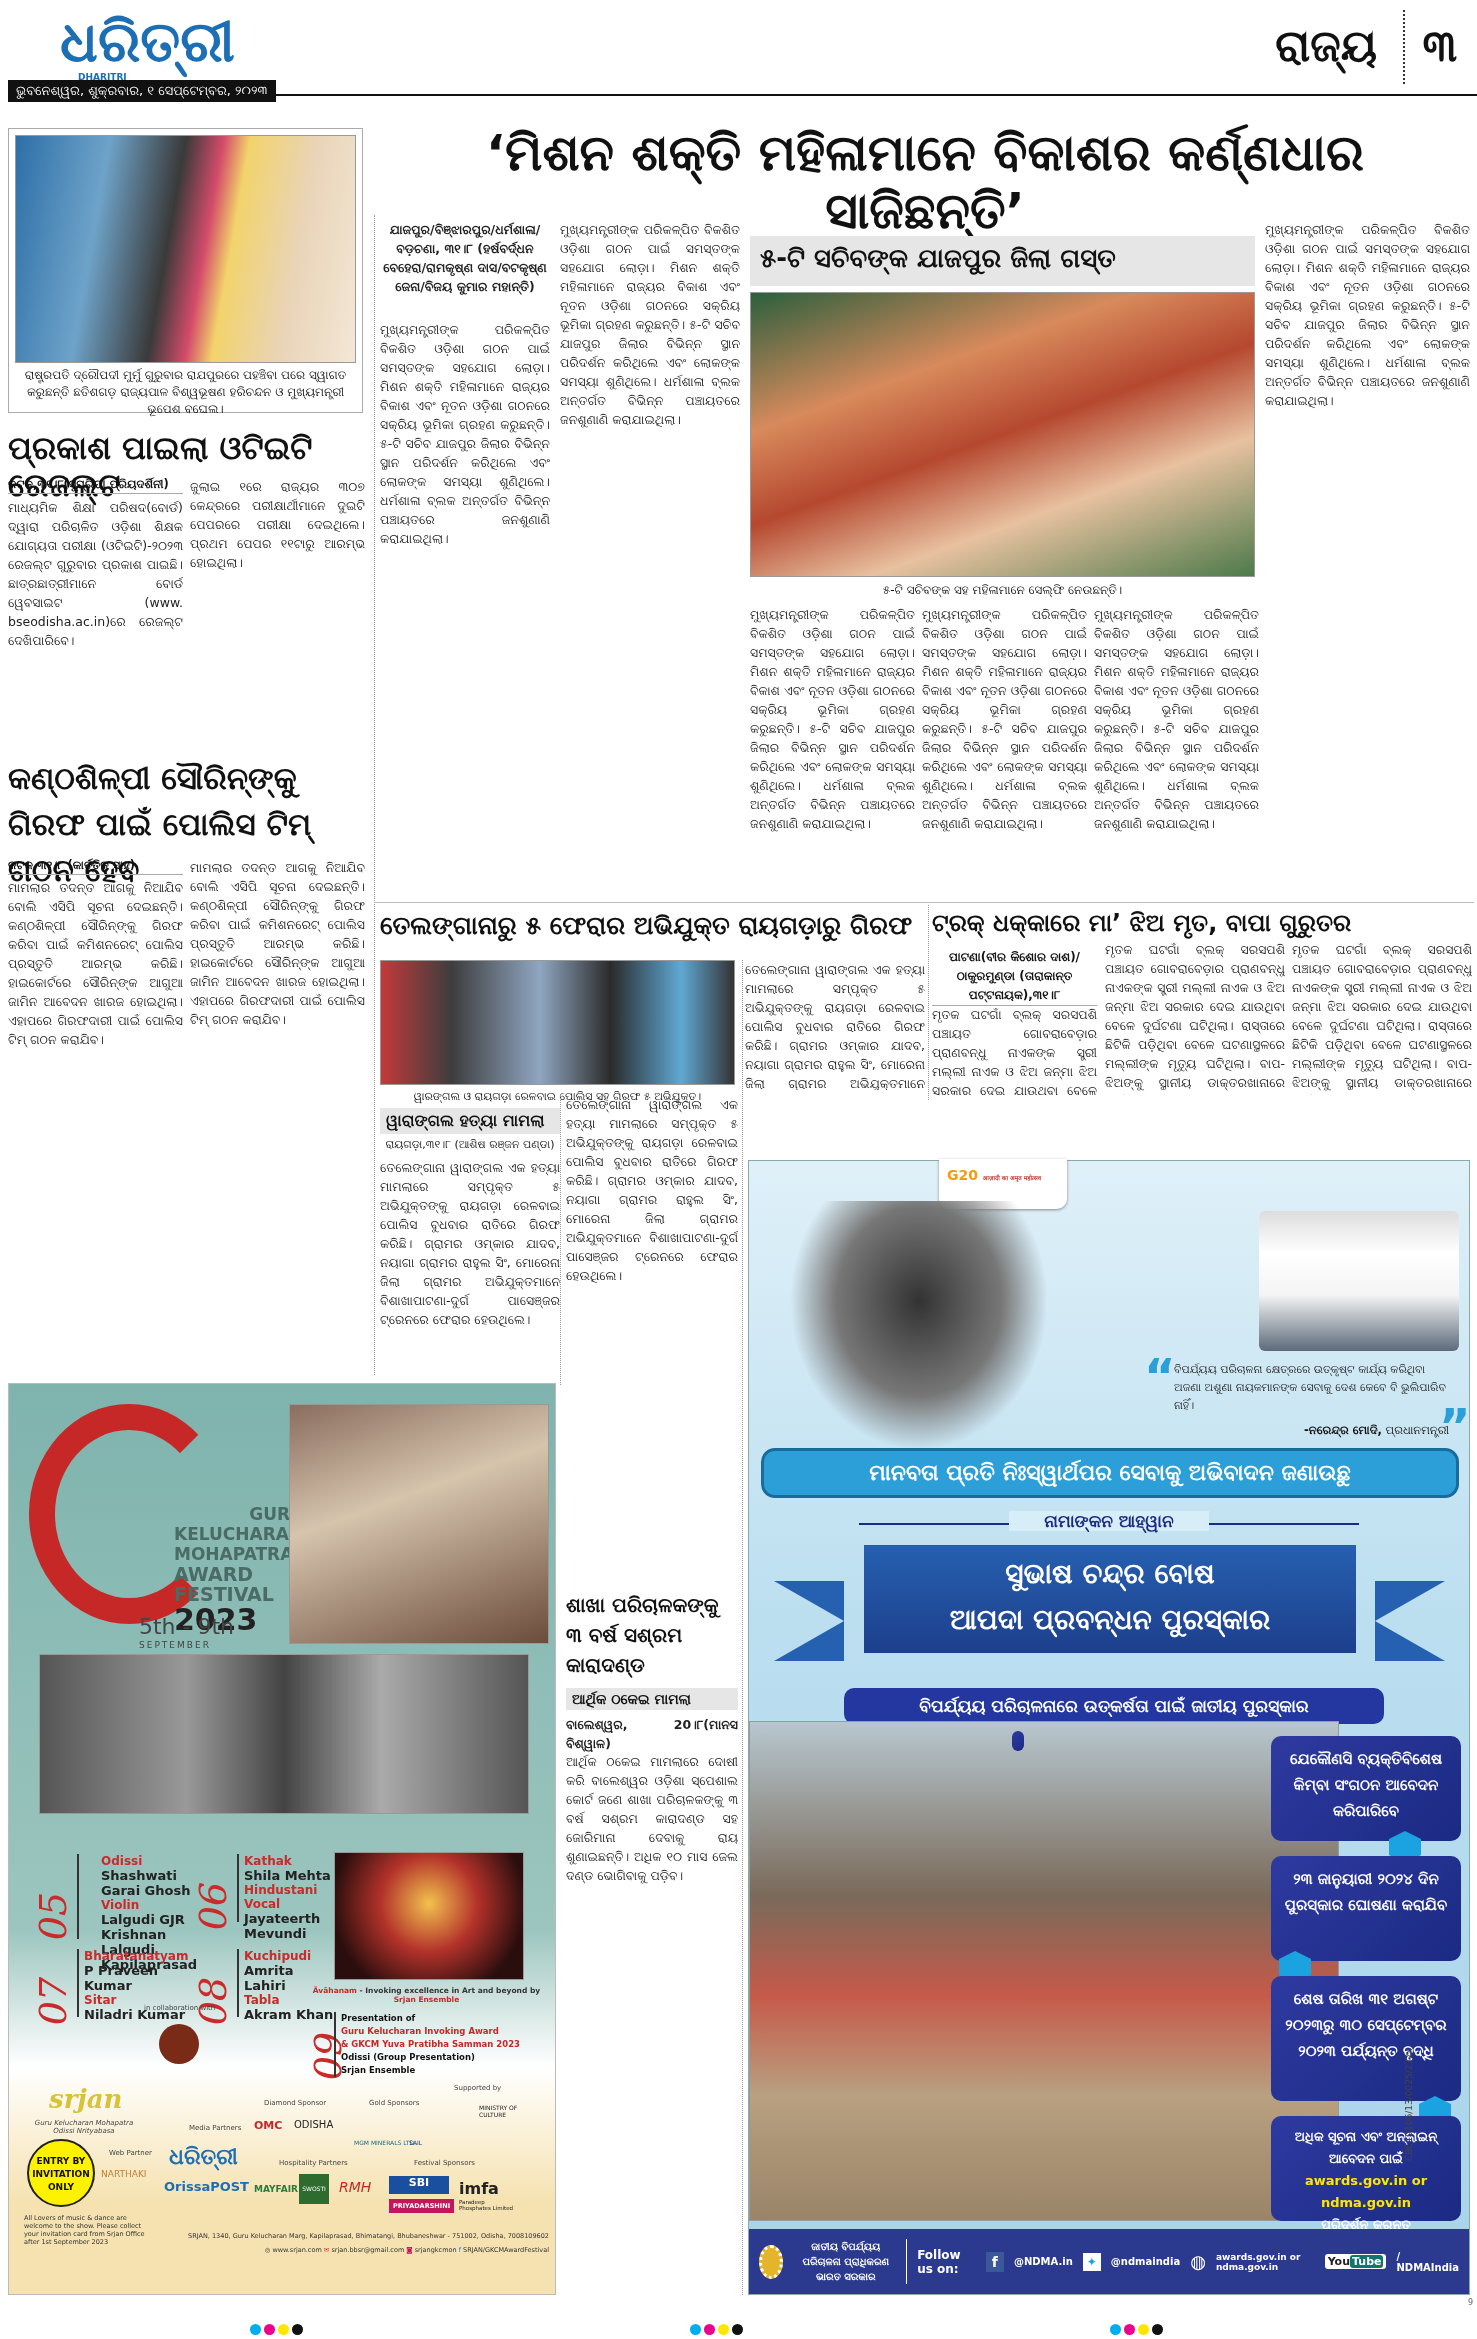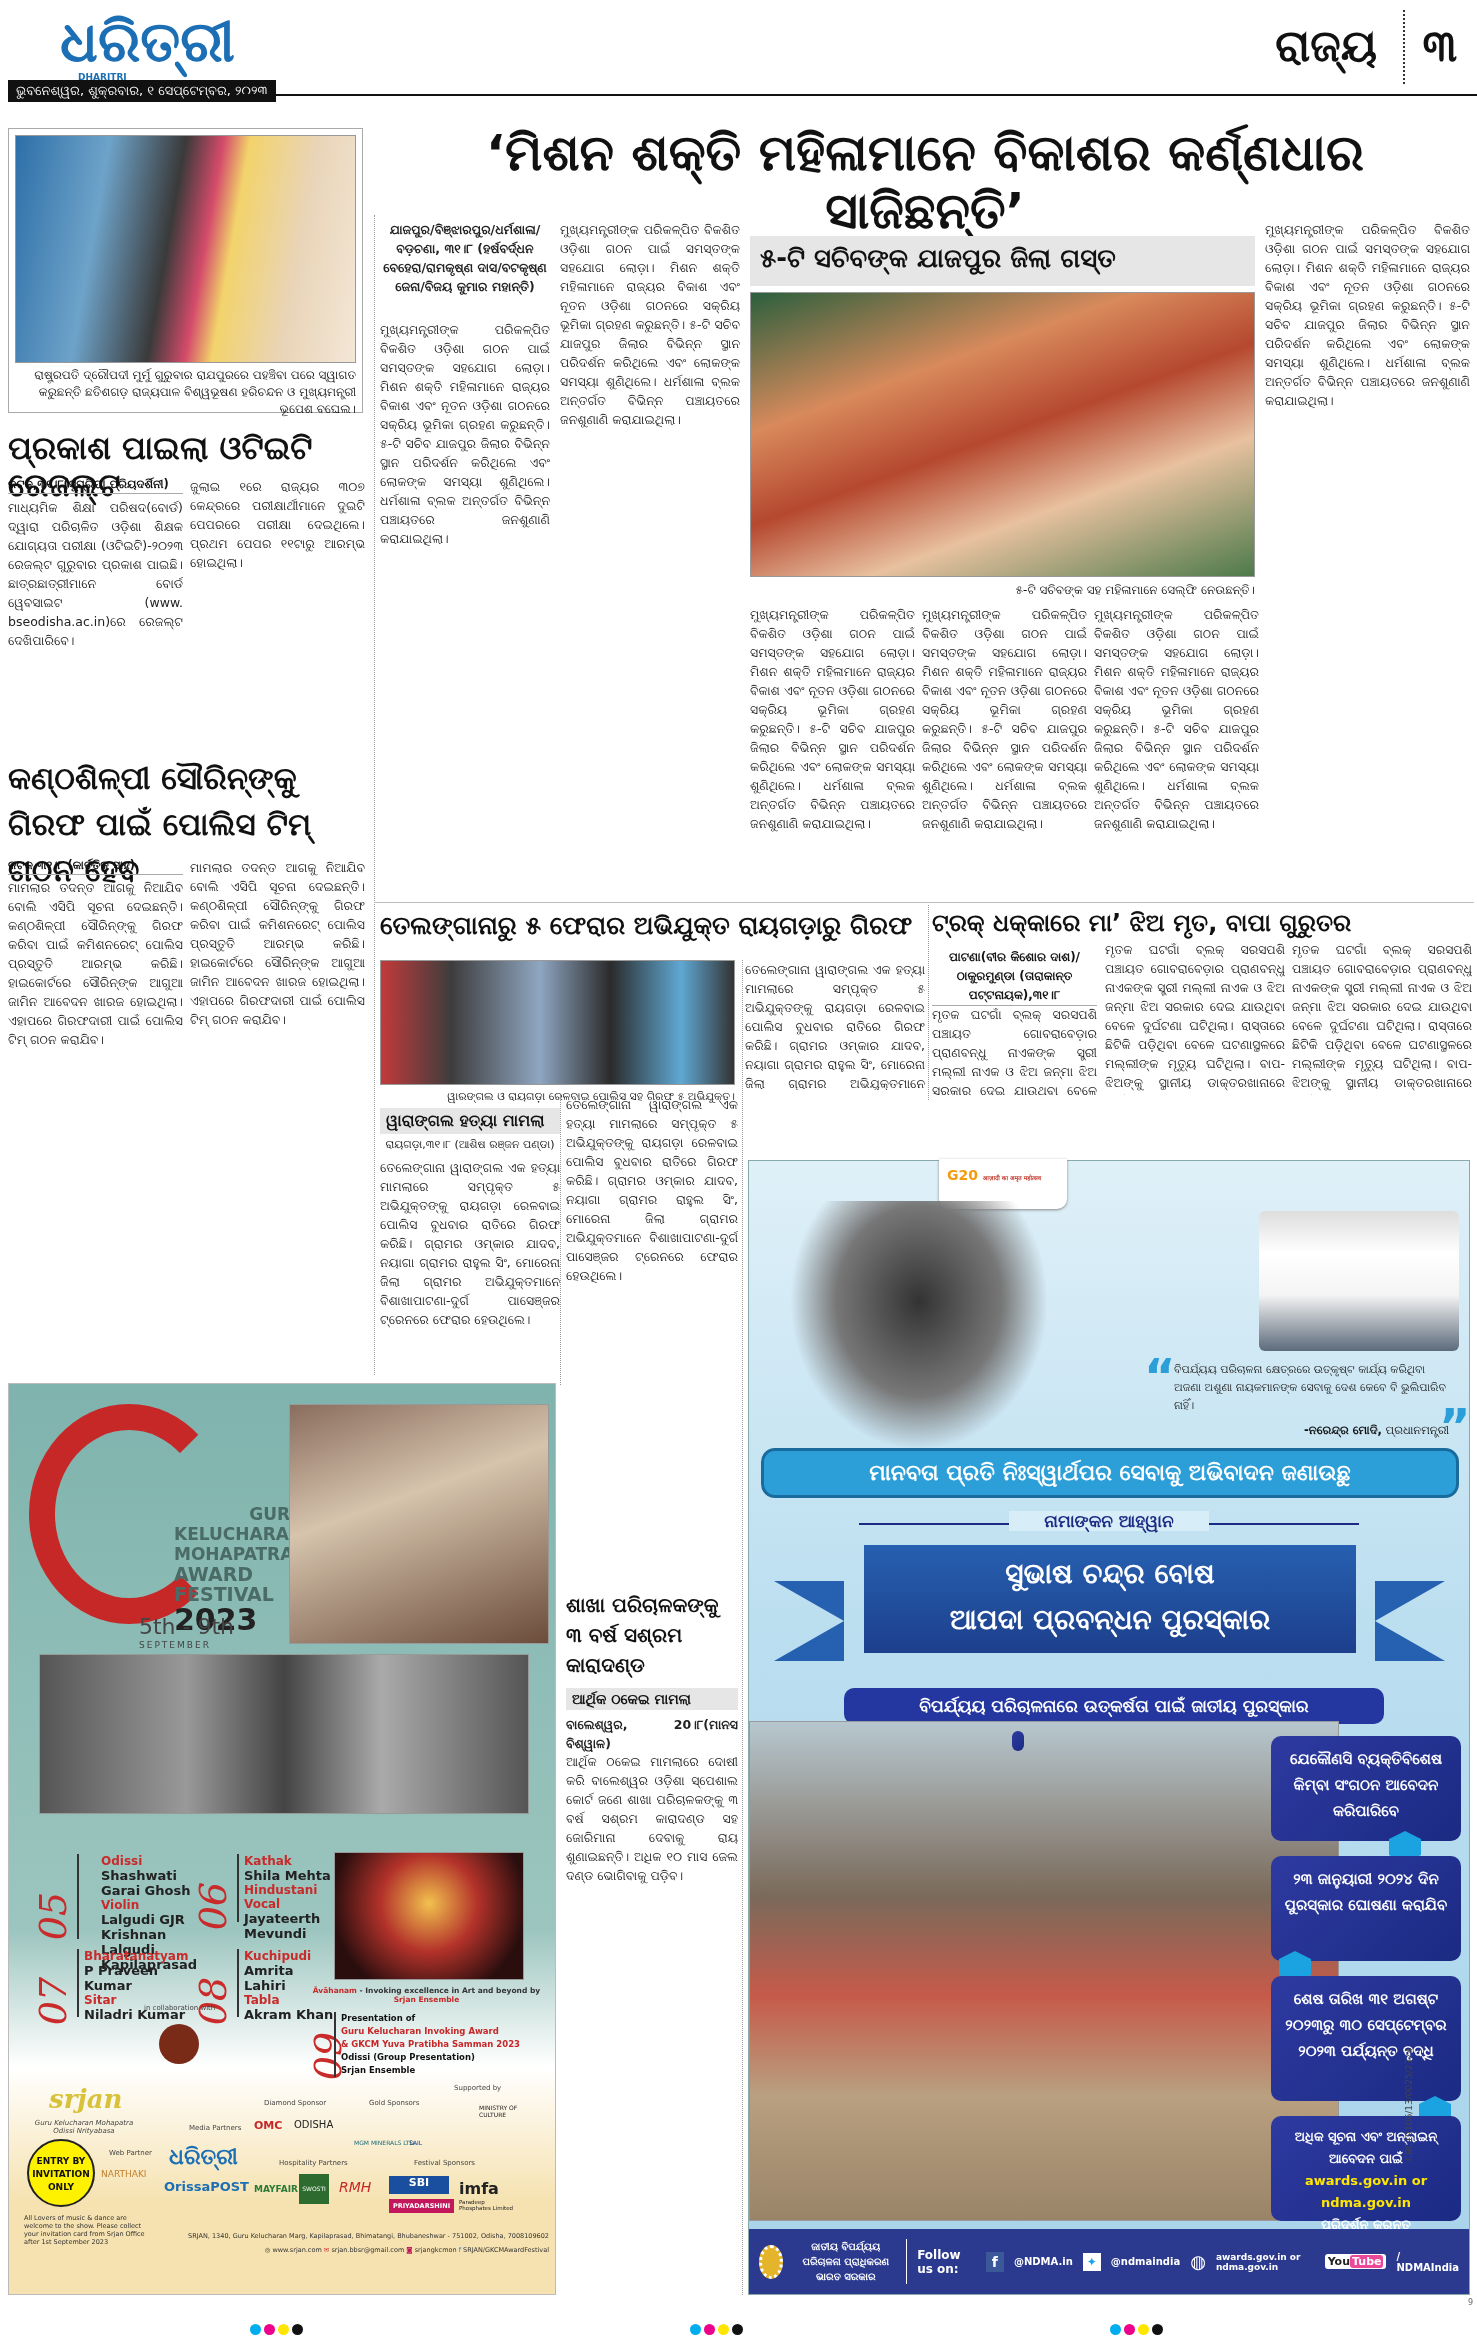--- a/index.html
+++ b/index.html
@@ -7,21 +7,21 @@
 .abs{position:absolute}
 .masthead-logo{left:60px;top:12px;width:180px;height:70px}
 .logo-word{font-size:56px;font-weight:bold;color:#1c6fb4;line-height:60px;font-family:"DejaVu Sans",sans-serif}
 .logo-sub{font-size:9px;font-weight:bold;color:#1c6fb4;position:absolute;left:18px;top:60px}
 .dateline{left:8px;top:80px;height:22px;background:#111;color:#fff;font-size:13px;padding:3px 8px;line-height:16px}
 .rule-top{left:240px;top:94px;width:1237px;height:2px;background:#111}
 .section-name{right:100px;top:20px;font-size:44px;font-weight:bold}
 .page-no{right:20px;top:20px;font-size:44px;font-weight:bold}
 .section-sep{right:72px;top:10px;height:74px;border-left:2px dotted #333}
 .photo{background:linear-gradient(135deg,#9a8a7a,#c9b8a0 40%,#6b5d50);border:1px solid #999}
-.caption{font-size:12px;text-align:right;line-height:17px}
+.caption{font-size:12px;text-align:center;line-height:17px}
 .headline{font-weight:bold;line-height:1.15}
 .col-text{font-size:12.5px;line-height:19px;text-align:justify;color:#222}
 .gray-box{background:#e6e6e6}
 .byline{font-size:12.5px;font-weight:bold;border-bottom:1px solid #aaa;padding-bottom:2px;margin-bottom:2px}
 .vline{position:absolute;border-left:1px dotted #999}
 .ad-festival{left:8px;top:1383px;width:548px;height:912px;background:linear-gradient(180deg,#7fb3ad 0%,#9cc5bf 60%,#fff 75%,#f6e2b0 90%);border:1px solid #bbb}
 .ad-ndma{left:748px;top:1160px;width:722px;height:1135px;background:linear-gradient(180deg,#dff0f8,#bcdff0 40%,#a7d3ea);border:1px solid #8aa}
 .blue-banner{background:#2c9fd9;color:#fff;border-radius:14px;border:3px solid #1a6b9d;font-weight:bold;text-align:center}
 .ribbon{background:linear-gradient(180deg,#2660b0,#1d3f8c);color:#fff;font-weight:bold;text-align:center}
 .info-box{background:linear-gradient(135deg,#2e3aa0,#1b2a83);color:#fff;border-radius:10px;text-align:center;font-size:15px;font-weight:bold;line-height:26px;padding:10px 6px}
@@ -258,21 +258,21 @@
       <div>ଜାତୀୟ ବିପର୍ଯ୍ୟୟ ପରିଚାଳନା ପ୍ରାଧିକରଣ</div>
       <div>ଭାରତ ସରକାର</div>
     </div>
     <span>Follow us on:</span>
     <span style="background:#3b5998;padding:2px 6px;font-size:14px">f</span>
     <span style="font-size:10px">@NDMA.in</span>
     <span style="background:#fff;color:#1da1f2;padding:2px 4px;font-size:12px">✦</span>
     <span style="font-size:10px">@ndmaindia</span>
     <span style="font-size:18px">◍</span>
     <span style="font-size:9px">awards.gov.in or ndma.gov.in</span>
-    <span style="background:#fff;color:#222;padding:1px 3px;font-size:11px;border-radius:3px"><span>You</span><span style="background:#ec4899;color:#fff;padding:0 2px;border-radius:3px">Tube</span></span>
+    <span style="background:#fff;color:#222;padding:1px 3px;font-size:11px;border-radius:3px"><span>You</span><span style="background:#0f766e;color:#fff;padding:0 2px;border-radius:3px">Tube</span></span>
     <span style="font-size:10px">/ NDMAIndia</span>
   </div>
 </div>
 
 <div class="abs dots" style="left:250px;top:2320px">
   <span style="background:#00aeef"></span><span style="background:#ec008c"></span><span style="background:#ffe600"></span><span style="background:#111"></span>
 </div>
 <div class="abs dots" style="left:690px;top:2320px">
   <span style="background:#00aeef"></span><span style="background:#ec008c"></span><span style="background:#ffe600"></span><span style="background:#111"></span>
 </div>

